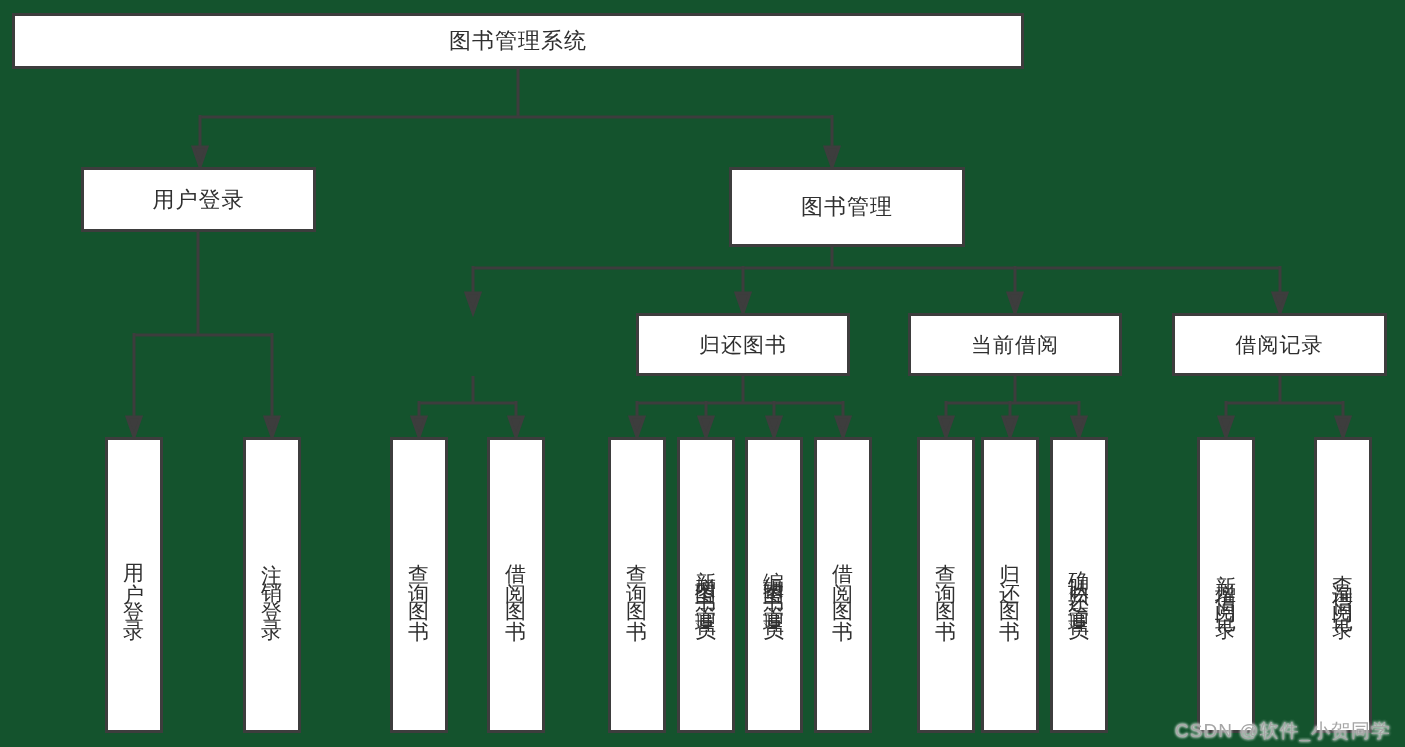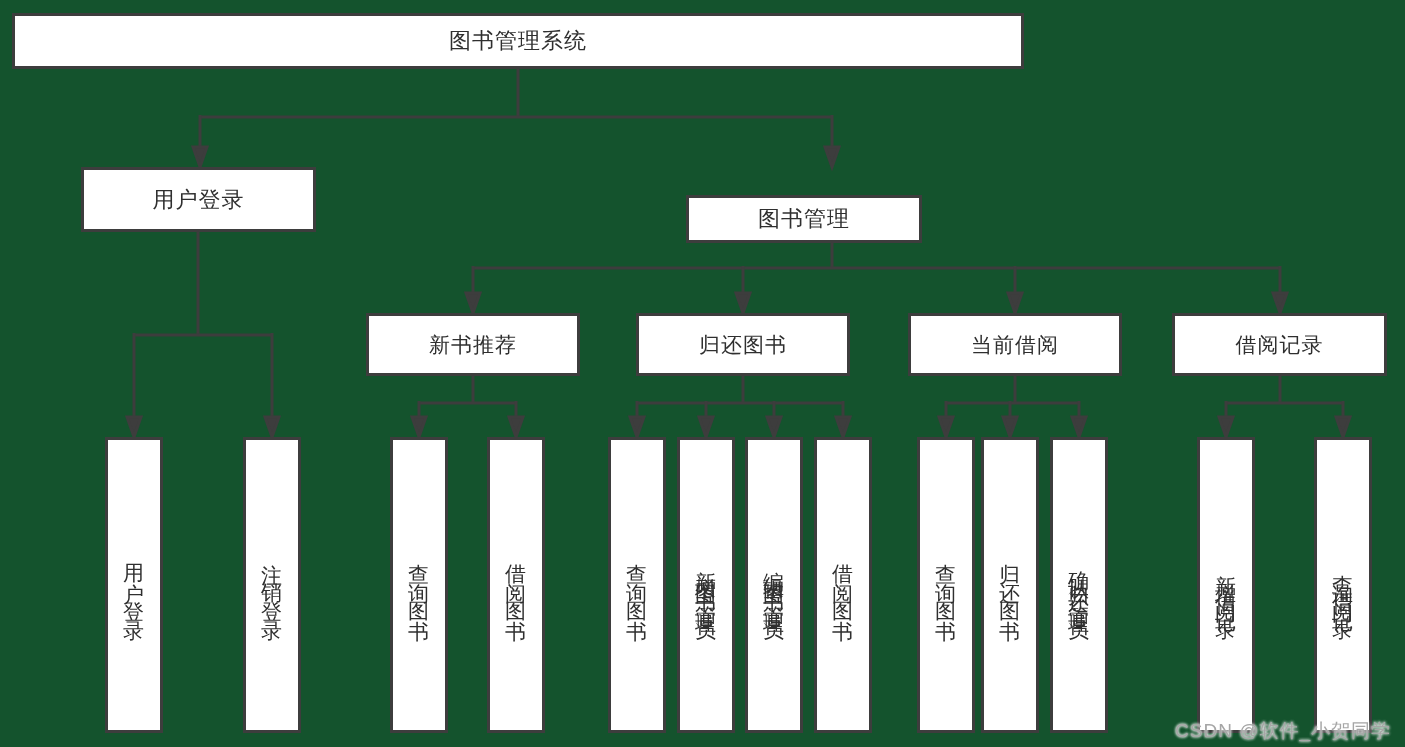--- a/index.html
+++ b/index.html
@@ -129,27 +129,24 @@
     <polygon points="1336,417 1350,417 1343,437"></polygon>
   </svg>
 
   <div class="box" style="left:12px; top:13px; width:1012px; height:56px;">
     <span class="hlabel">图书管理系统</span>
   </div>
 
   <div class="box" style="left:81px; top:167px; width:235px; height:65px;">
     <span class="hlabel">用户登录</span>
   </div>
-  <div class="box" style="left:686px; top:167px; width:236px; height:48px;margin-top:28px;">
+  <div class="box" style="left:729px; top:167px; width:236px; height:80px;">
     <span class="hlabel">图书管理</span>
   </div>
 
-  <div class="box lvl3" style="left:366px; top:313px; width:214px; height:63px;">
-    <span class="hlabel">新书推荐</span>
-  </div>
   <div class="box lvl3" style="left:636px; top:313px; width:214px; height:63px;">
     <span class="hlabel">归还图书</span>
   </div>
   <div class="box lvl3" style="left:908px; top:313px; width:214px; height:63px;">
     <span class="hlabel">当前借阅</span>
   </div>
   <div class="box lvl3" style="left:1172px; top:313px; width:215px; height:63px;text-align:right;">
     <span class="hlabel">借阅记录</span>
   </div>
 

